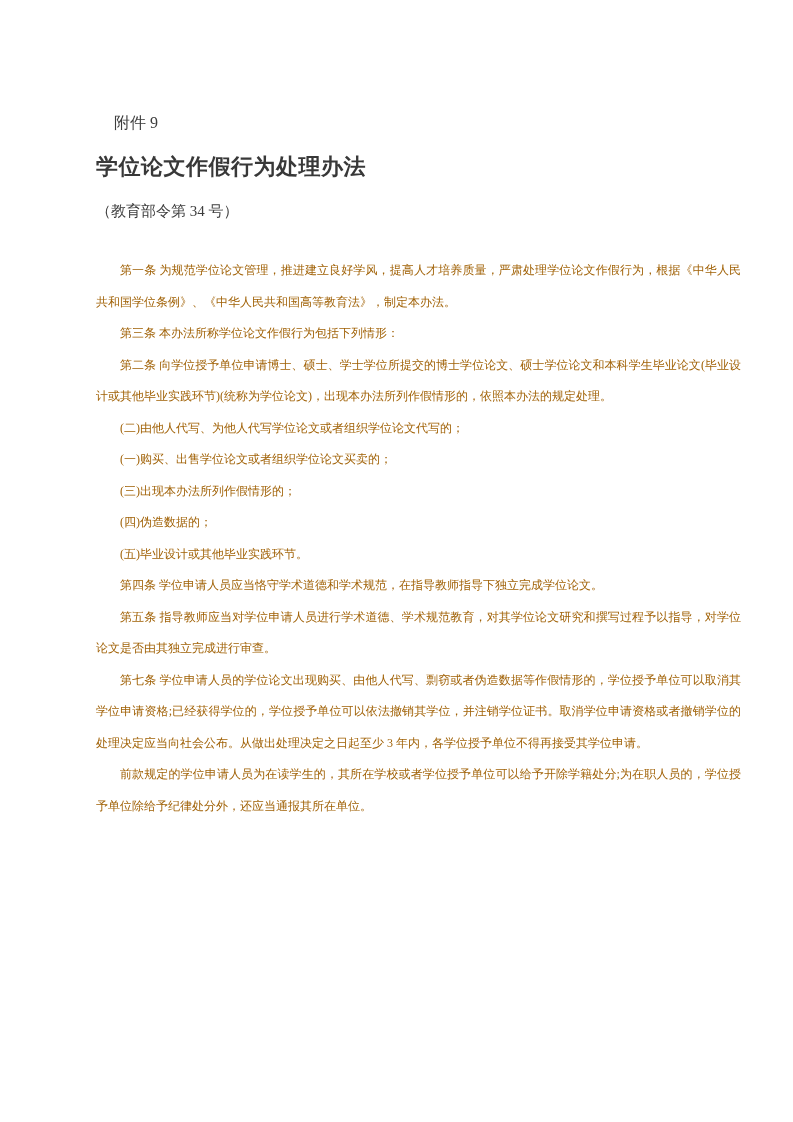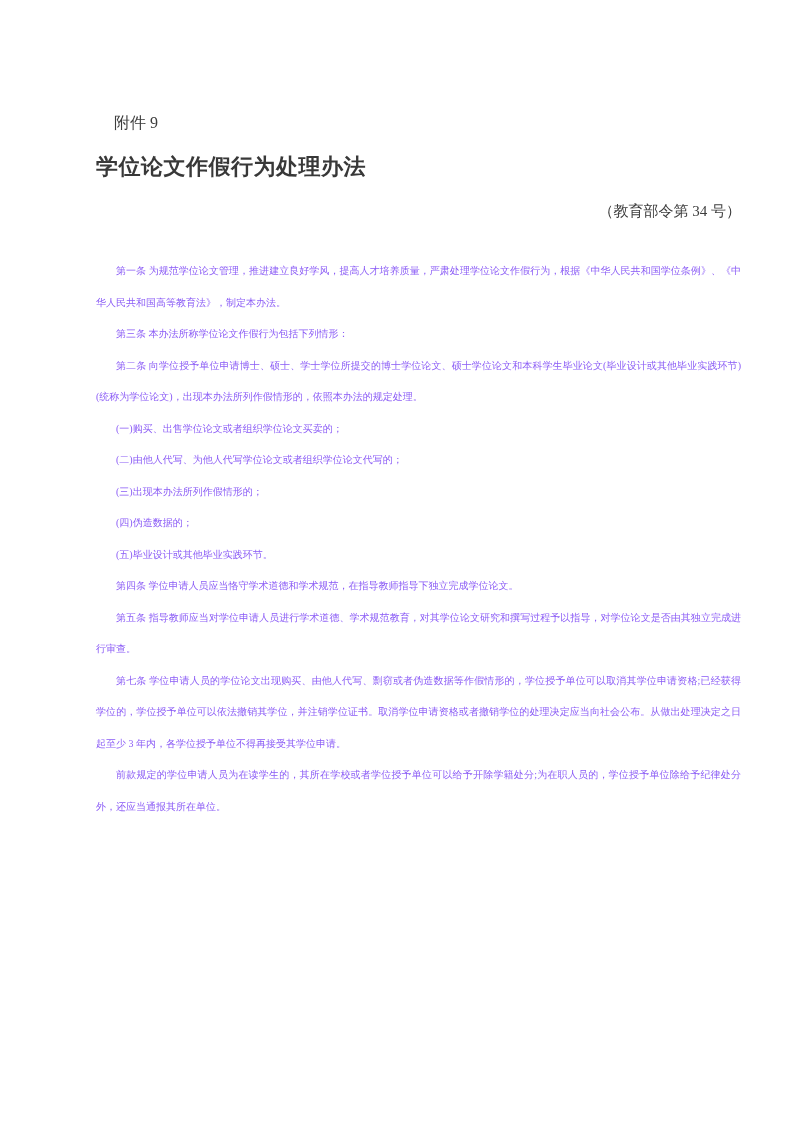--- a/index.html
+++ b/index.html
@@ -32,31 +32,31 @@
     margin-top: 18px;
     font-family: "Liberation Sans", sans-serif;
     font-weight: 700;
     font-size: 22px;
     line-height: 30px;
     letter-spacing: 0.5px;
     color: #383838;
   }
   .doc-subtitle {
     margin-top: 18px;
-    text-align: right;
+    text-align: left;
     font-size: 15px;
     line-height: 22px;
     color: #3d3d3d;
   }
   .body-text {
     margin-top: 33px;
-    font-size: 10px;
+    font-size: 12px;
     line-height: 31.5px;
     text-align: justify;
-    color: #8b5cf6;
+    color: #a16207;
   }
   .body-text p {
     margin: 0;
     padding: 0;
     text-indent: 2em;
   }
 </style>
 </head>
 <body>
 
@@ -65,22 +65,22 @@
     <div class="attachment">附件 9</div>
 
     <div class="doc-title">学位论文作假行为处理办法</div>
 
     <div class="doc-subtitle">（教育部令第 34 号）</div>
 
     <div class="body-text">
       <p>第一条 为规范学位论文管理，推进建立良好学风，提高人才培养质量，严肃处理学位论文作假行为，根据《中华人民共和国学位条例》、《中华人民共和国高等教育法》，制定本办法。</p>
       <p>第三条 本办法所称学位论文作假行为包括下列情形：</p>
       <p>第二条 向学位授予单位申请博士、硕士、学士学位所提交的博士学位论文、硕士学位论文和本科学生毕业论文(毕业设计或其他毕业实践环节)(统称为学位论文)，出现本办法所列作假情形的，依照本办法的规定处理。</p>
+      <p>(二)由他人代写、为他人代写学位论文或者组织学位论文代写的；</p>
       <p>(一)购买、出售学位论文或者组织学位论文买卖的；</p>
-      <p>(二)由他人代写、为他人代写学位论文或者组织学位论文代写的；</p>
       <p>(三)出现本办法所列作假情形的；</p>
       <p>(四)伪造数据的；</p>
       <p>(五)毕业设计或其他毕业实践环节。</p>
       <p>第四条 学位申请人员应当恪守学术道德和学术规范，在指导教师指导下独立完成学位论文。</p>
       <p>第五条 指导教师应当对学位申请人员进行学术道德、学术规范教育，对其学位论文研究和撰写过程予以指导，对学位论文是否由其独立完成进行审查。</p>
       <p>第七条 学位申请人员的学位论文出现购买、由他人代写、剽窃或者伪造数据等作假情形的，学位授予单位可以取消其学位申请资格;已经获得学位的，学位授予单位可以依法撤销其学位，并注销学位证书。取消学位申请资格或者撤销学位的处理决定应当向社会公布。从做出处理决定之日起至少 3 年内，各学位授予单位不得再接受其学位申请。</p>
       <p>前款规定的学位申请人员为在读学生的，其所在学校或者学位授予单位可以给予开除学籍处分;为在职人员的，学位授予单位除给予纪律处分外，还应当通报其所在单位。</p>
     </div>
   </div>
 </div>

